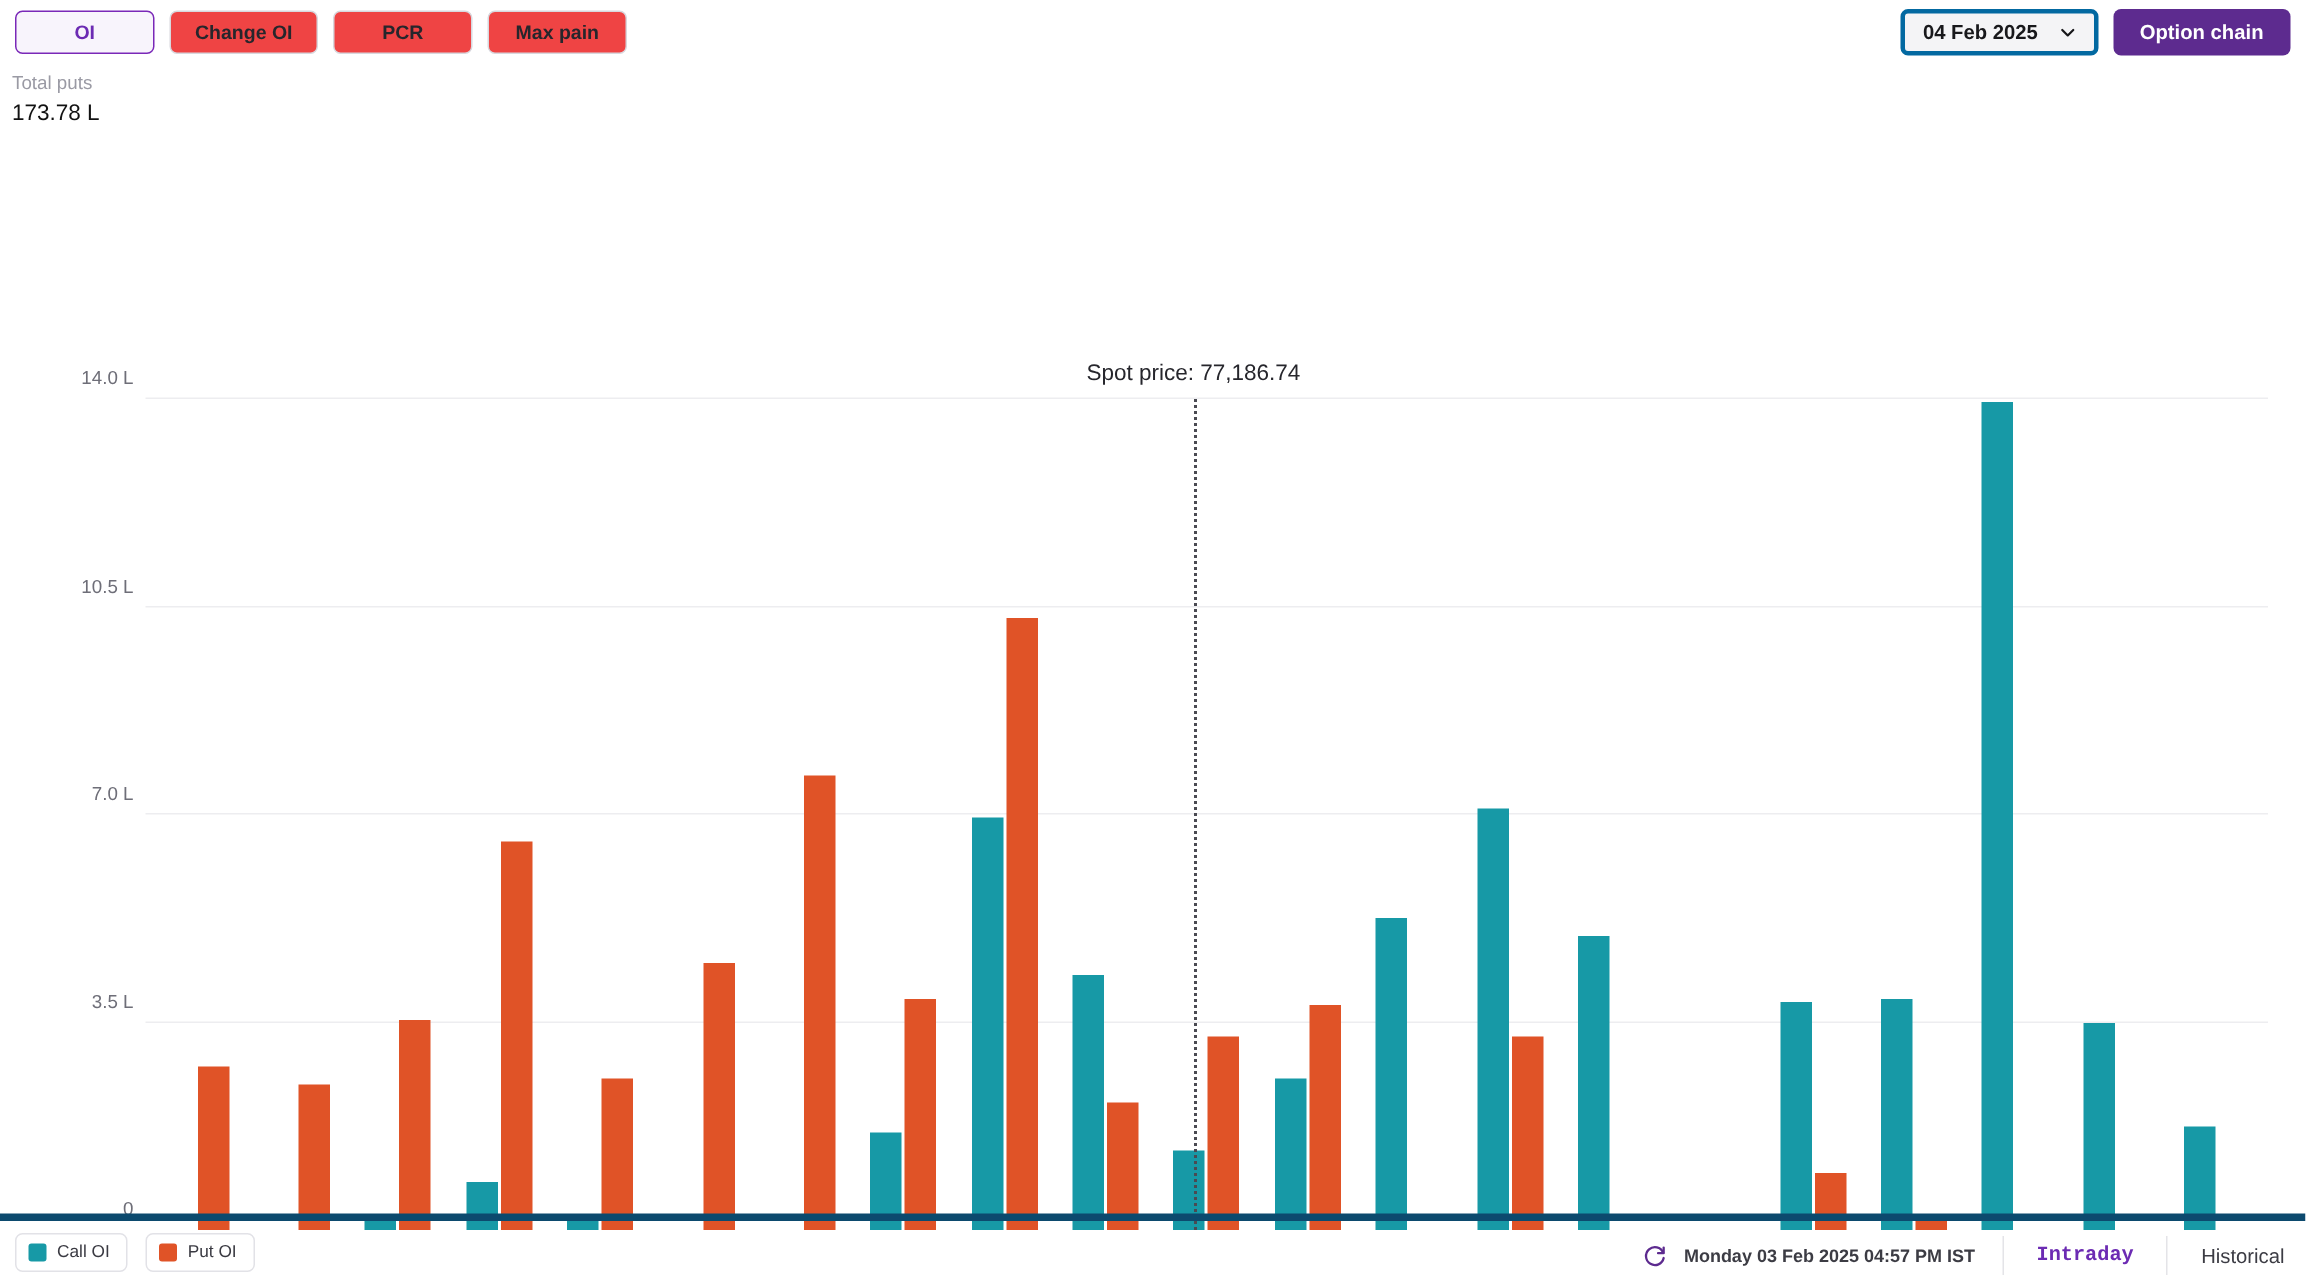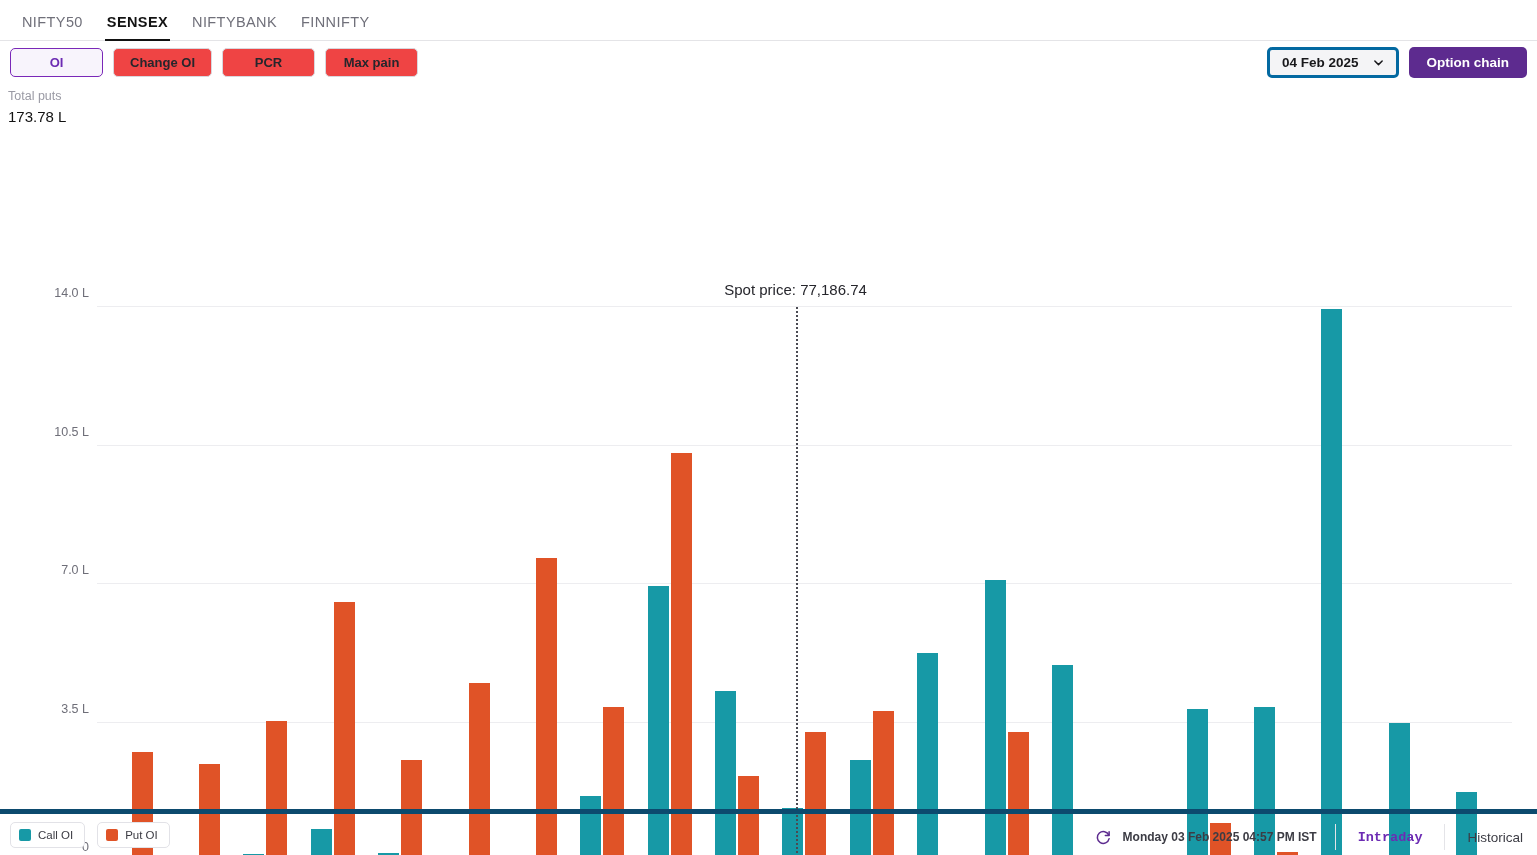--- a/index.html
+++ b/index.html
@@ -132,26 +132,20 @@
   .range-tab {
     font-size: 13.5px; color: #3c3c44; cursor: pointer; padding: 0 4px;
   }
   .range-tab.active { color: #6c2bb3; font-weight: bold; font-family: Liberation Mono, monospace; }
 </style>
 </head>
 <body>
 
 <div class="app">
 
-  <div class="index-tabs">
-    <div class="index-tab">NIFTY50</div>
-    <div class="index-tab active">SENSEX</div>
-    <div class="index-tab">NIFTYBANK</div>
-    <div class="index-tab">FINNIFTY</div>
-  </div>
 
   <div class="toolbar">
     <div class="pill active">OI</div>
     <div class="pill">Change OI</div>
     <div class="pill">PCR</div>
     <div class="pill">Max pain</div>
 
     <div class="toolbar-right">
       <div class="date-select">
         <span>04 Feb 2025</span>

